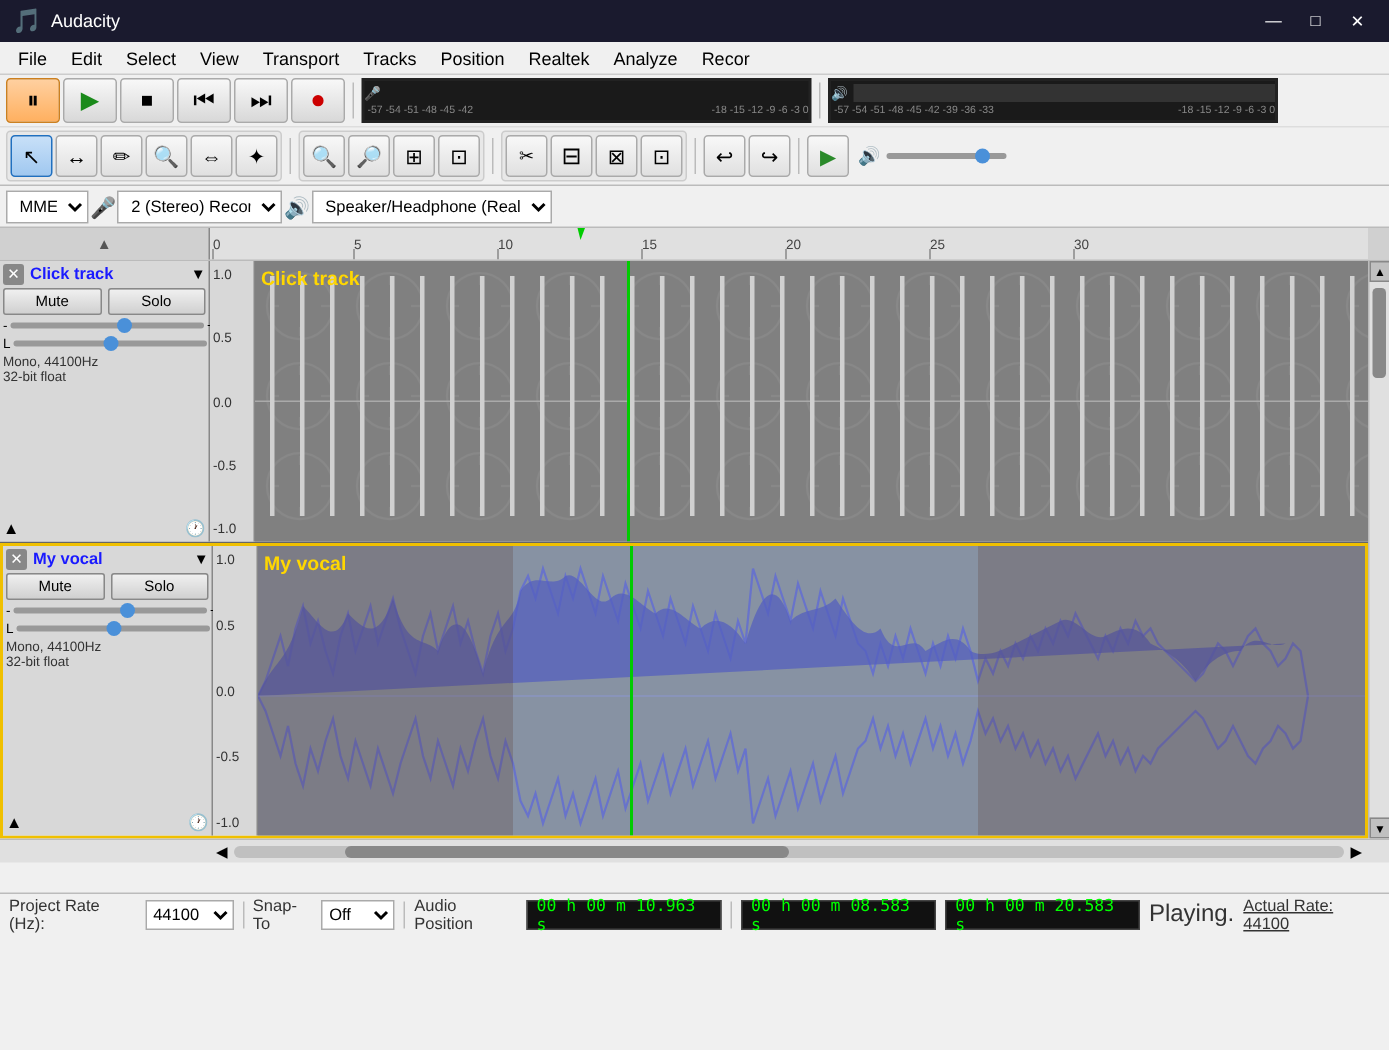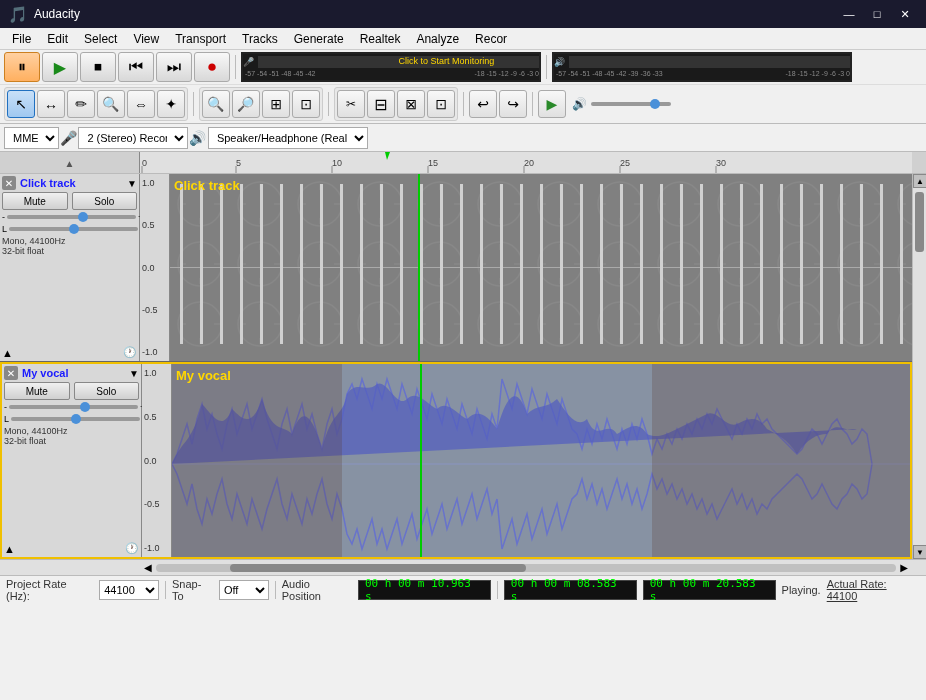--- a/index.html
+++ b/index.html
@@ -60,21 +60,21 @@
     
     #hscroll { height: 16px; background: #e0e0e0; border-top: 1px solid #bbb; display: flex; align-items: center; padding: 0 4px; }
     .hscroll-track { flex: 1; height: 10px; background: #c0c0c0; border-radius: 5px; margin: 0 4px; position: relative; }
     .hscroll-thumb { position: absolute; left: 20px; width: 120px; height: 10px; background: #888; border-radius: 5px; }
 
     
     #statusbar { background: #f0f0f0; border-top: 1px solid #bbb; display: flex; align-items: center; padding: 0 8px; height: 28px; gap: 8px; }
     .status-label { font-size: 11px; color: #333; }
     .status-select { height: 20px; font-size: 11px; border: 1px solid #aaa; background: white; }
     .status-time { background: #1a1a1a; color: #00ff00; font-family: monospace; font-size: 11px; padding: 1px 4px; border: 1px solid #444; height: 20px; display: flex; align-items: center; }
-    .status-playing { font-size: 11px; color: #333; flex: 1; }
+    .status-playing { font-size: 16px; color: #333; flex: 1; }
     .status-rate { font-size: 11px; color: #333; margin-left: auto; }
 
     
     .playback-line { position: absolute; top: 0; bottom: 0; width: 2px; background: #00cc00; z-index: 10; left: 250px; }
 
     
     #click-track-wave { background: #808080; }
     #vocal-track-wave { background: #808080; }
     
     
@@ -104,44 +104,41 @@
   </div>
 </div>
 
 <div id="menubar">
   <span class="menu-item">File</span>
   <span class="menu-item">Edit</span>
   <span class="menu-item">Select</span>
   <span class="menu-item">View</span>
   <span class="menu-item">Transport</span>
   <span class="menu-item">Tracks</span>
-  <span class="menu-item">Generate</span>
+  <span class="menu-item">Position</span>
   <span class="menu-item">Realtek</span>
   <span class="menu-item">Analyze</span>
   <span class="menu-item">Recor</span>
 </div>
 
 <div class="big-toolbar">
   <div class="toolbar-line1">
 
     <button class="transport-btn pause">⏸</button>
     <button class="transport-btn" style="color:#1a8a1a;">▶</button>
     <button class="transport-btn">⏹</button>
     <button class="transport-btn">⏮</button>
     <button class="transport-btn">⏭</button>
     <button class="transport-btn" style="color:#cc0000;">⏺</button>
 
     <div class="toolbar-separator"></div>
 
     <div style="display:flex;flex-direction:column;flex:1;background:#222;padding:2px;min-width:200px;max-width:300px;">
       <div style="display:flex;align-items:center;height:16px;background:#1a1a1a;">
         <span style="color:#666;font-size:9px;margin-right:4px;">🎤</span>
-        <div style="flex:1;height:12px;background:#333;position:relative;">
-          <span style="position:absolute;left:50%;top:0;color:#ffd700;font-size:9px;white-space:nowrap;">Click to Start Monitoring</span>
-        </div>
       </div>
       <div style="display:flex;background:#1a1a1a;height:10px;">
         <span style="color:#888;font-size:7px;flex:1;text-align:left;padding-left:2px;">-57 -54 -51 -48 -45 -42</span>
         <span style="color:#888;font-size:7px;">-18 -15 -12 -9 -6 -3 0</span>
       </div>
     </div>
 
     <div class="toolbar-separator"></div>
 
     <div style="display:flex;flex-direction:column;flex:1;background:#222;padding:2px;min-width:200px;max-width:300px;">
@@ -461,21 +458,21 @@
 <div id="hscroll" style="height:16px;background:#e0e0e0;border-top:1px solid #bbb;display:flex;align-items:center;padding:0 4px;">
   <div style="width:140px;min-width:140px;"></div>
   <span style="cursor:pointer;font-size:10px;">◀</span>
   <div class="hscroll-track" style="flex:1;height:8px;background:#c0c0c0;border-radius:4px;position:relative;margin:0 4px;">
     <div class="hscroll-thumb" style="position:absolute;left:10%;width:40%;height:8px;background:#888;border-radius:4px;"></div>
   </div>
   <span style="cursor:pointer;font-size:10px;">▶</span>
   <div style="width:14px;"></div>
 </div>
 
-<div id="statusbar" style="background:#f0f0f0;border-top:1px solid #bbb;display:flex;align-items:center;padding:0 6px;height:28px;gap:6px;">
+<div id="statusbar" style="background:#f0f0f0;border-top:1px solid #bbb;display:flex;align-items:center;padding:0 6px;height:28px;gap:6px;margin-top:20px;">
   <span class="status-label">Project Rate (Hz):</span>
   <select class="status-select" style="width:60px;height:20px;font-size:11px;">
     <option>44100</option>
   </select>
 
   <div style="width:1px;height:18px;background:#bbb;"></div>
 
   <span class="status-label">Snap-To</span>
   <select class="status-select" style="width:50px;height:20px;font-size:11px;">
     <option>Off</option>

